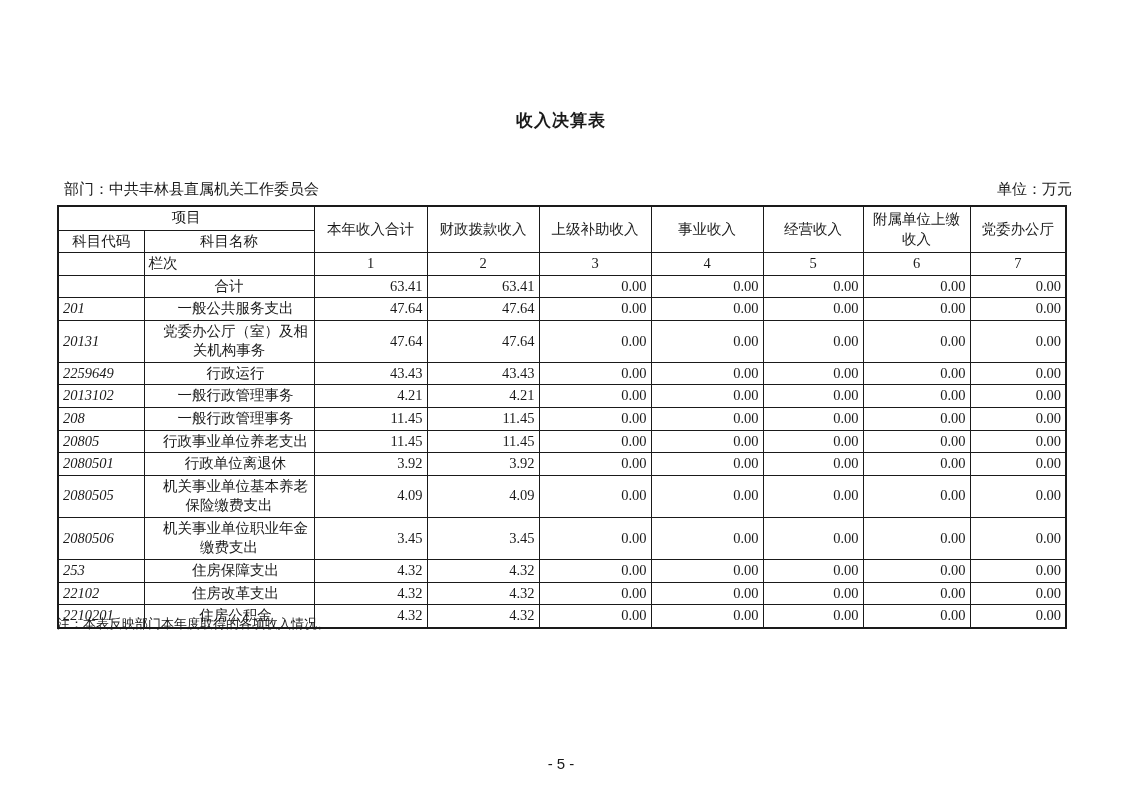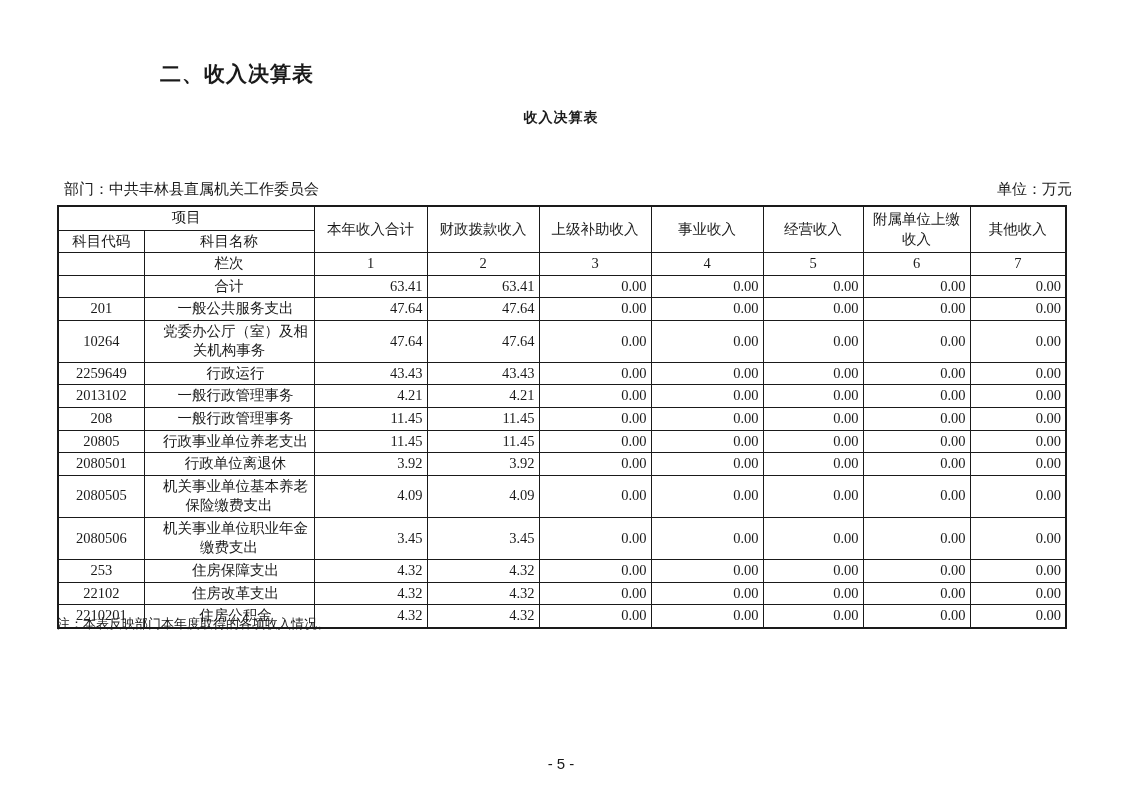--- a/index.html
+++ b/index.html
@@ -25,21 +25,21 @@
     font-weight: bold;
     letter-spacing: 1px;
   }
   .table-title {
     position: absolute;
     top: 109px;
     left: 0;
     width: 100%;
     text-align: center;
     font-family: "Liberation Sans", "DejaVu Sans", sans-serif;
-    font-size: 14px;
+    font-size: 17px;
     font-weight: bold;
     letter-spacing: 1px;
   }
   .form-code {
     position: absolute;
     top: 146px;
     left: 57px;
     width: 1008px;
     text-align: right;
     font-size: 15px;
@@ -71,21 +71,21 @@
     padding: 1px 4px;
     font-weight: normal;
     line-height: 1.35;
     overflow: hidden;
   }
   table.income thead th { text-align: center; vertical-align: middle; }
   tr.hdr-top    { height: 24px; margin-top: 33px; }
   tr.hdr-sub    { height: 22px; }
   tr.hdr-lanci  { height: 20px; }
   tbody tr      { height: 21px; }
-  td.code { text-align: center; }
+  td.code { text-align: left; font-style: italic; }
   td.name { text-align: center; text-indent: 13px; }
   td.name.center { text-align: center; text-indent: 0; margin-left: 11px; }
   td.num  { text-align: right; }
   .note {
     position: absolute;
     top: 615px;
     left: 57px;
     font-size: 13px;
     text-align: right;
   }
@@ -97,21 +97,20 @@
     text-align: center;
     font-family: "Liberation Sans", "DejaVu Sans", sans-serif;
     font-size: 15px;
   }
 </style>
 </head>
 <body>
 
 <div class="page">
 
-  <div class="section-heading">二、收入决算表</div>
 
   <div class="table-title">收入决算表</div>
 
 
   <div class="meta-line">
     <span>部门：中共丰林县直属机关工作委员会</span>
     <span>单位：万元</span>
   </div>
 
   <div class="tbl-wrap">
@@ -129,29 +128,29 @@
       </colgroup>
       <thead>
         <tr class="hdr-top">
           <th colspan="2">项目</th>
         <th rowspan="2">本年收入合计</th>
             <th rowspan="2">财政拨款收入</th>
             <th rowspan="2">上级补助收入</th>
             <th rowspan="2">事业收入</th>
             <th rowspan="2">经营收入</th>
             <th rowspan="2">附属单位上缴收入</th>
-            <th rowspan="2">其他收入</th>
+            <th rowspan="2">党委办公厅</th>
           </tr>
         <tr class="hdr-sub">
           <th>科目代码</th>
           <th>科目名称</th>
         </tr>
         <tr class="hdr-lanci">
           <td></td>
-          <td style="text-align:center">栏次</td>
+          <td style="text-align:left">栏次</td>
         <td style="text-align: center;">1</td>
             <td style="text-align: center;">2</td>
             <td style="text-align: center;">3</td>
             <td style="text-align: center;">4</td>
             <td style="text-align: center;">5</td>
             <td style="text-align: center;">6</td>
             <td style="text-align: center;">7</td>
           </tr>
       </thead>
       <tbody>
@@ -171,21 +170,21 @@
             <td class="name">一般公共服务支出</td>
             <td class="num">47.64</td>
             <td class="num">47.64</td>
             <td class="num">0.00</td>
             <td class="num">0.00</td>
             <td class="num">0.00</td>
             <td class="num">0.00</td>
             <td class="num">0.00</td>
           </tr>
           <tr>
-            <td class="code">10264</td>
+            <td class="code">20131</td>
             <td class="name">党委办公厅（室）及相关机构事务</td>
             <td class="num">47.64</td>
             <td class="num">47.64</td>
             <td class="num">0.00</td>
             <td class="num">0.00</td>
             <td class="num">0.00</td>
             <td class="num">0.00</td>
             <td class="num">0.00</td>
           </tr>
           <tr>

